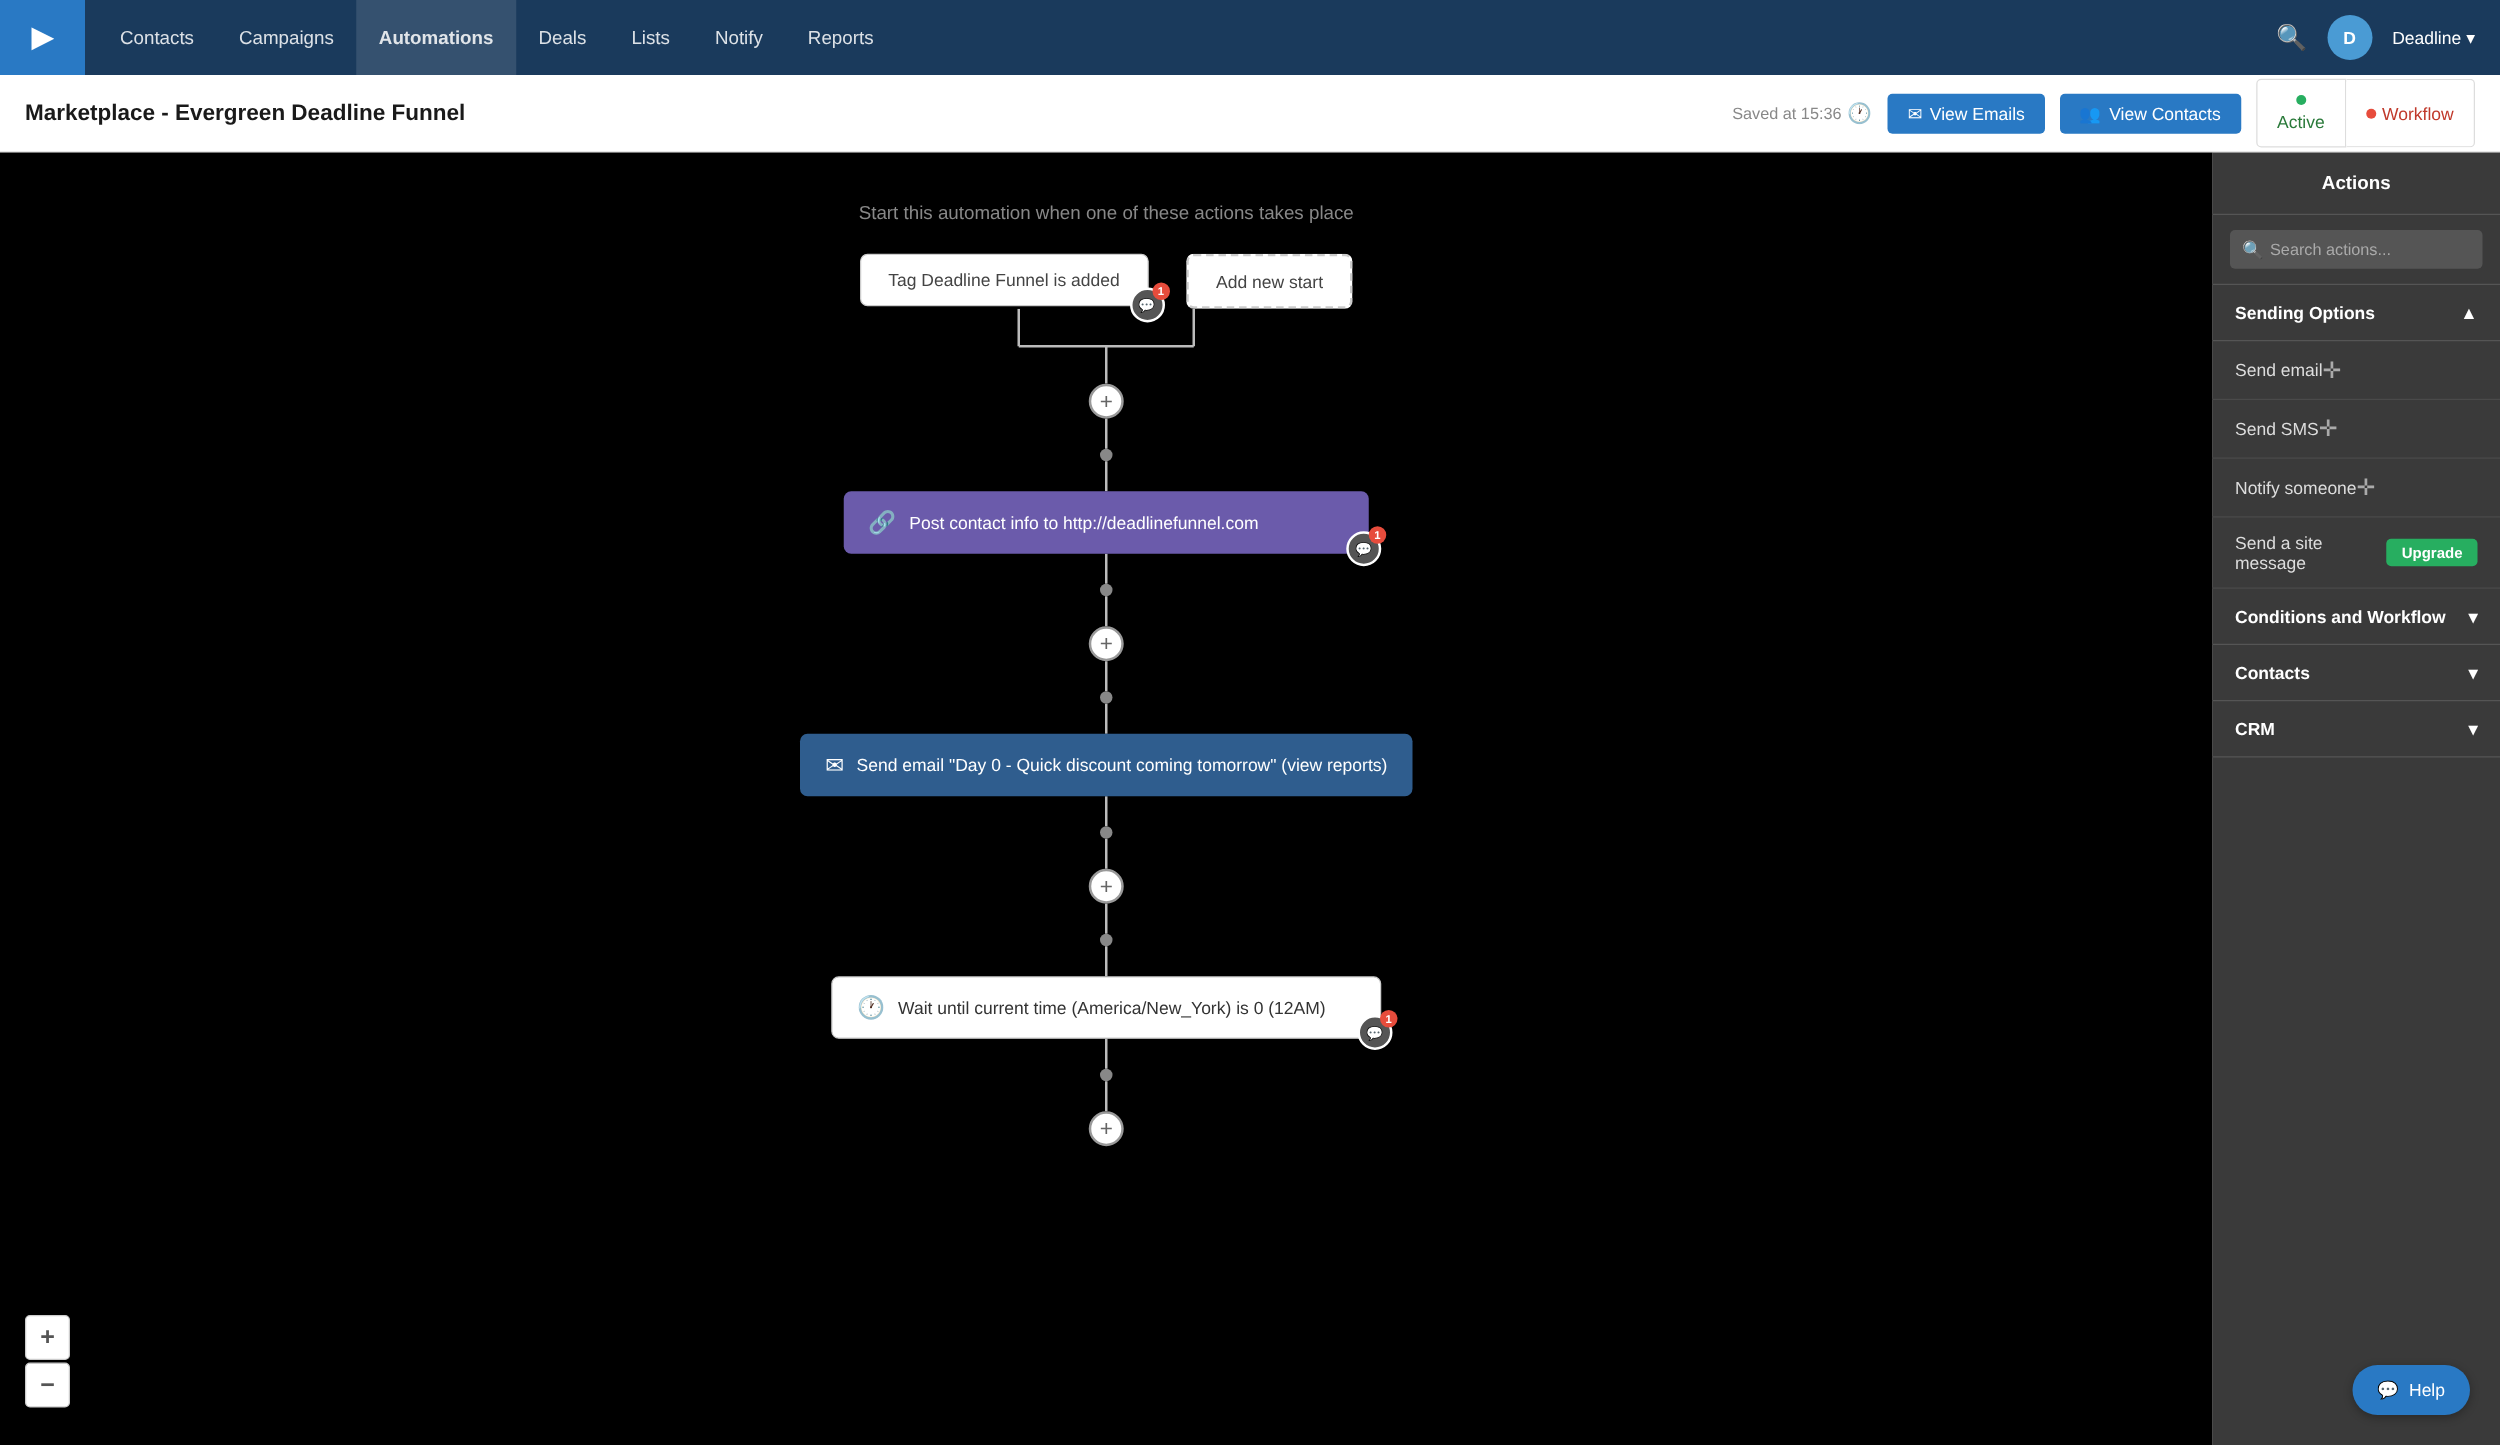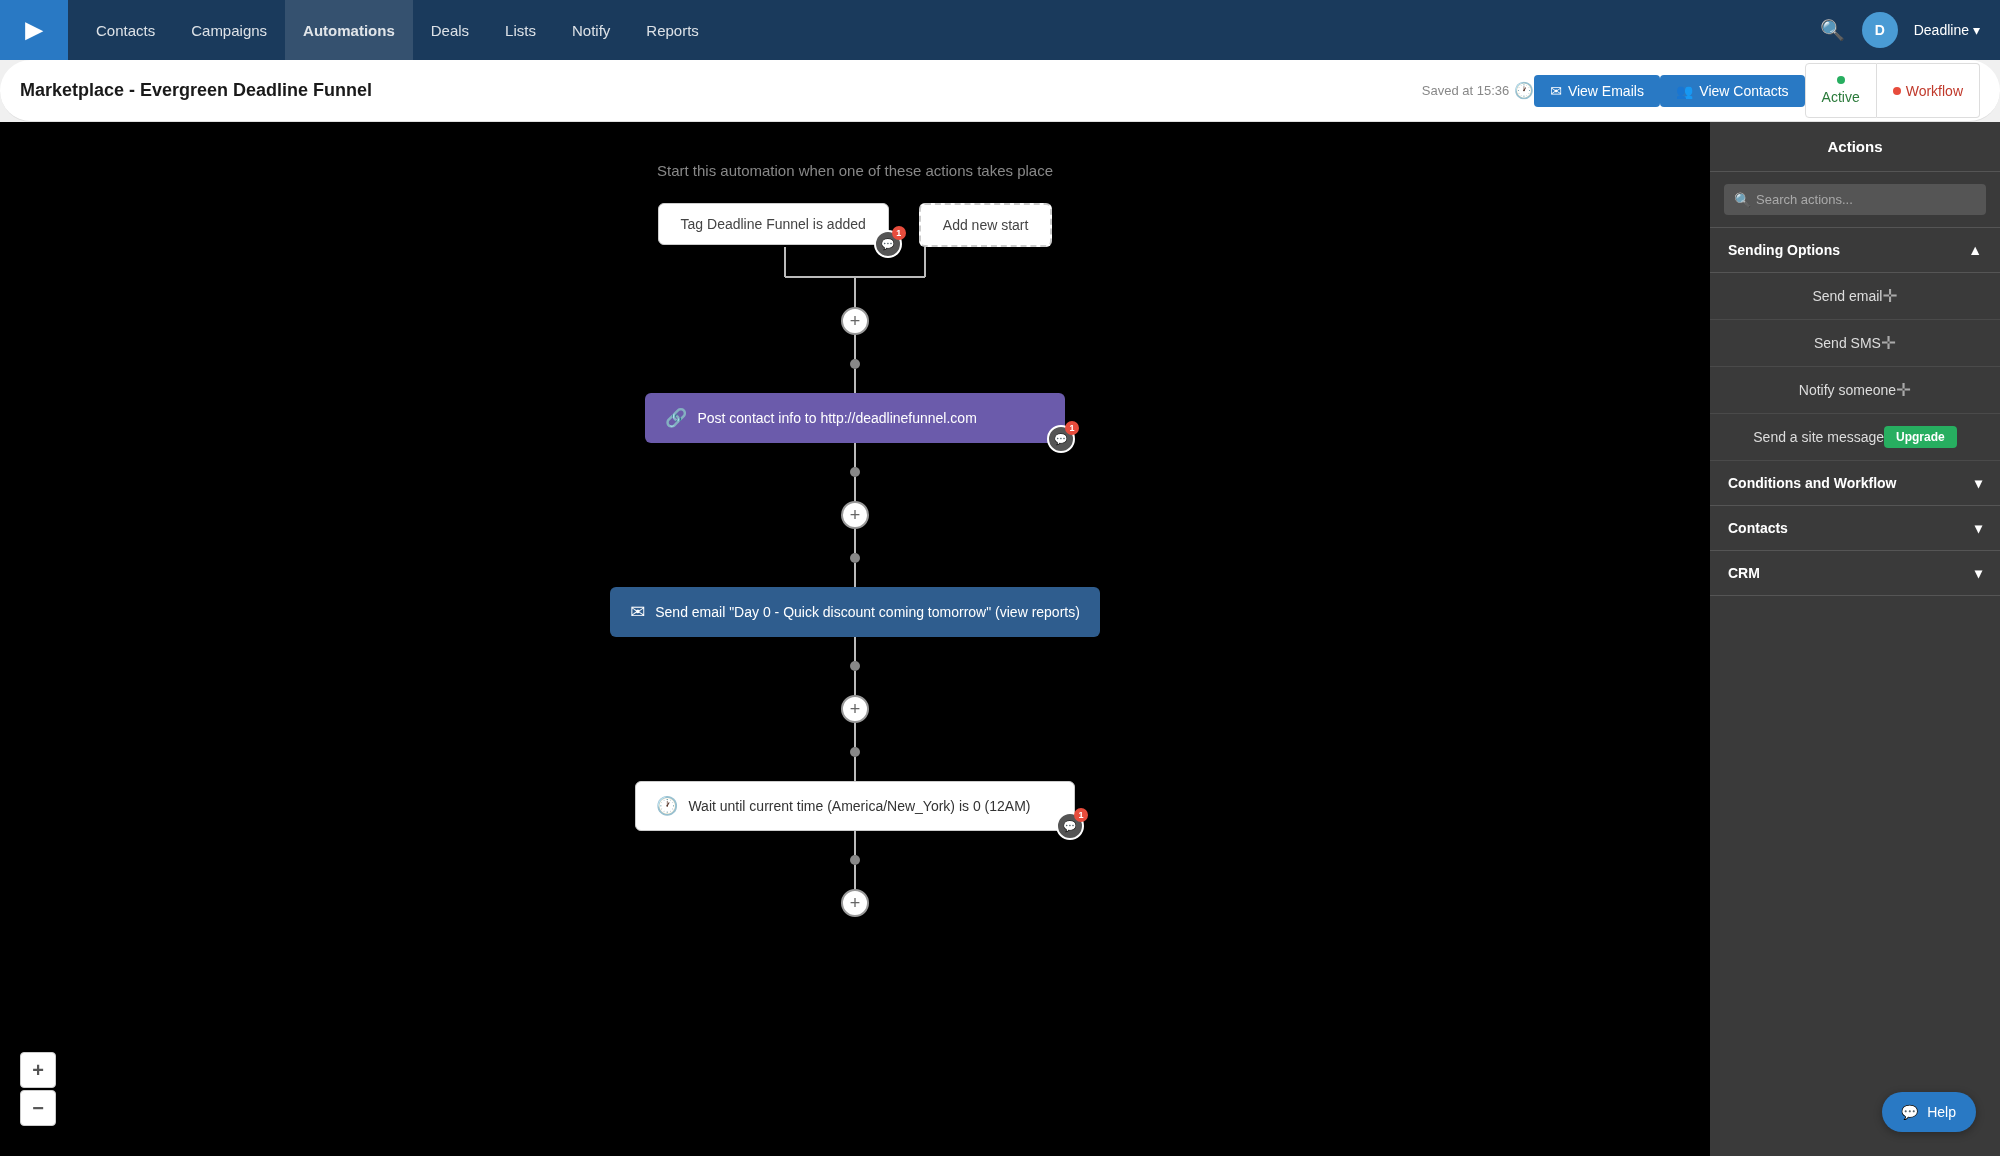--- a/index.html
+++ b/index.html
@@ -52,21 +52,21 @@
       color: white; font-size: 14px; display: flex; align-items: center; gap: 4px; cursor: pointer;
     }
 
     
     .subheader {
       background: white;
       height: 62px;
       display: flex; align-items: center;
       padding: 0 20px;
       border-bottom: 1px solid #e0e0e0;
-      border-radius: 31px;
+      gap: 12px;
     }
     .subheader-title {
       font-size: 18px; font-weight: 600; color: #1a1a1a; flex: 1;
     }
     .subheader-saved {
       color: #888; font-size: 13px; display: flex; align-items: center; gap: 5px;
     }
     .btn-view-emails {
       background: #2979c4; color: white;
       border: none; border-radius: 4px;
@@ -177,21 +177,21 @@
       display: flex; flex-direction: column; gap: 2px; z-index: 10;
     }
     .zoom-btn {
       width: 36px; height: 36px; background: white; border: 1px solid #ccc;
       border-radius: 4px; display: flex; align-items: center; justify-content: center;
       font-size: 20px; color: #555; cursor: pointer; font-weight: bold;
     }
 
     
     .right-panel {
-      width: 290px;
+      width: 230px;
       background: #3a3a3a;
       display: flex;
       flex-direction: column;
       overflow-y: auto;
       flex-shrink: 0;
     }
     .panel-header {
       color: white; font-size: 15px; font-weight: 600;
       padding: 16px 20px; border-bottom: 1px solid #555;
       text-align: center;
@@ -213,21 +213,21 @@
     }
 
     .section-header {
       display: flex; align-items: center; justify-content: space-between;
       padding: 14px 18px; cursor: pointer; color: white; font-size: 14px; font-weight: 600;
       border-bottom: 1px solid #555;
     }
     .section-content { padding: 0; }
 
     .action-item {
-      display: flex; align-items: center; justify-content: center;
+      display: flex; align-items: center; justify-content: flex-start;
       padding: 12px 18px; color: #ddd; font-size: 14px;
       border-bottom: 1px solid #4a4a4a; cursor: pointer;
     }
     .add-icon {
       color: #aaa; font-size: 18px; cursor: pointer;
     }
     .upgrade-btn {
       background: #27ae60; color: white; border: none; border-radius: 4px;
       padding: 4px 12px; font-size: 12px; font-weight: 600; cursor: pointer;
     }

